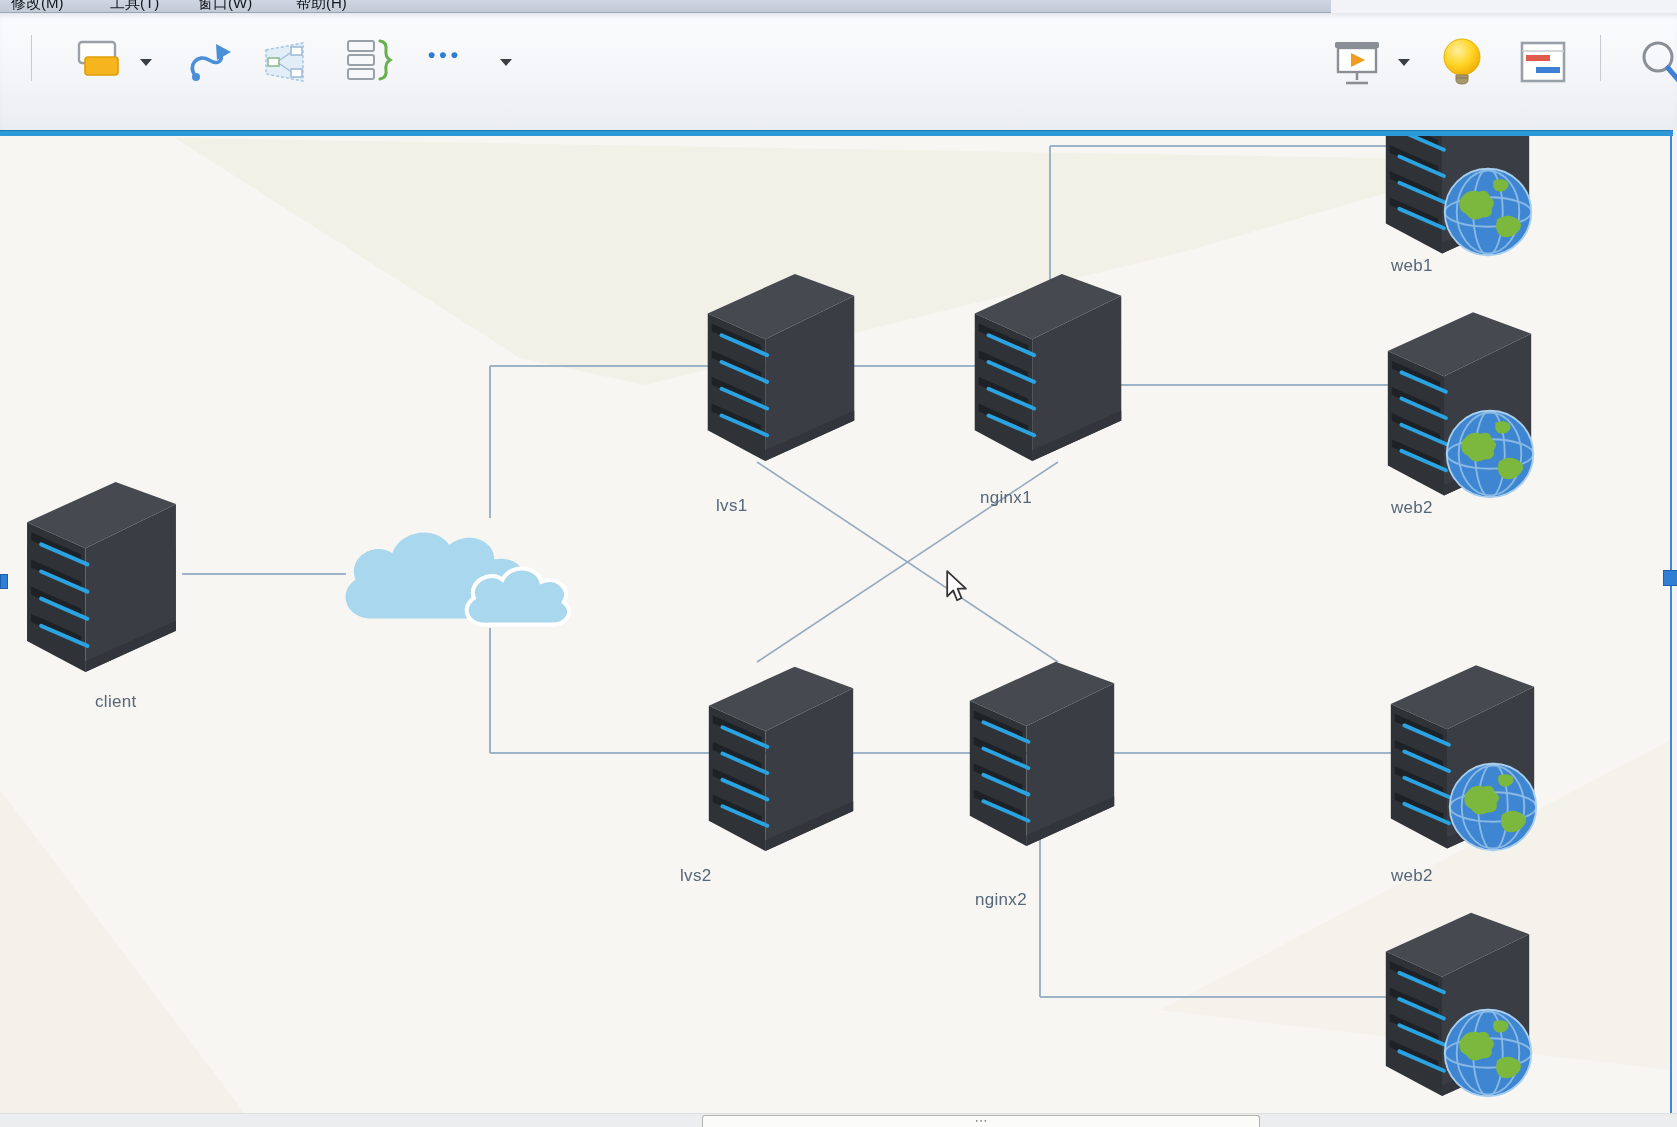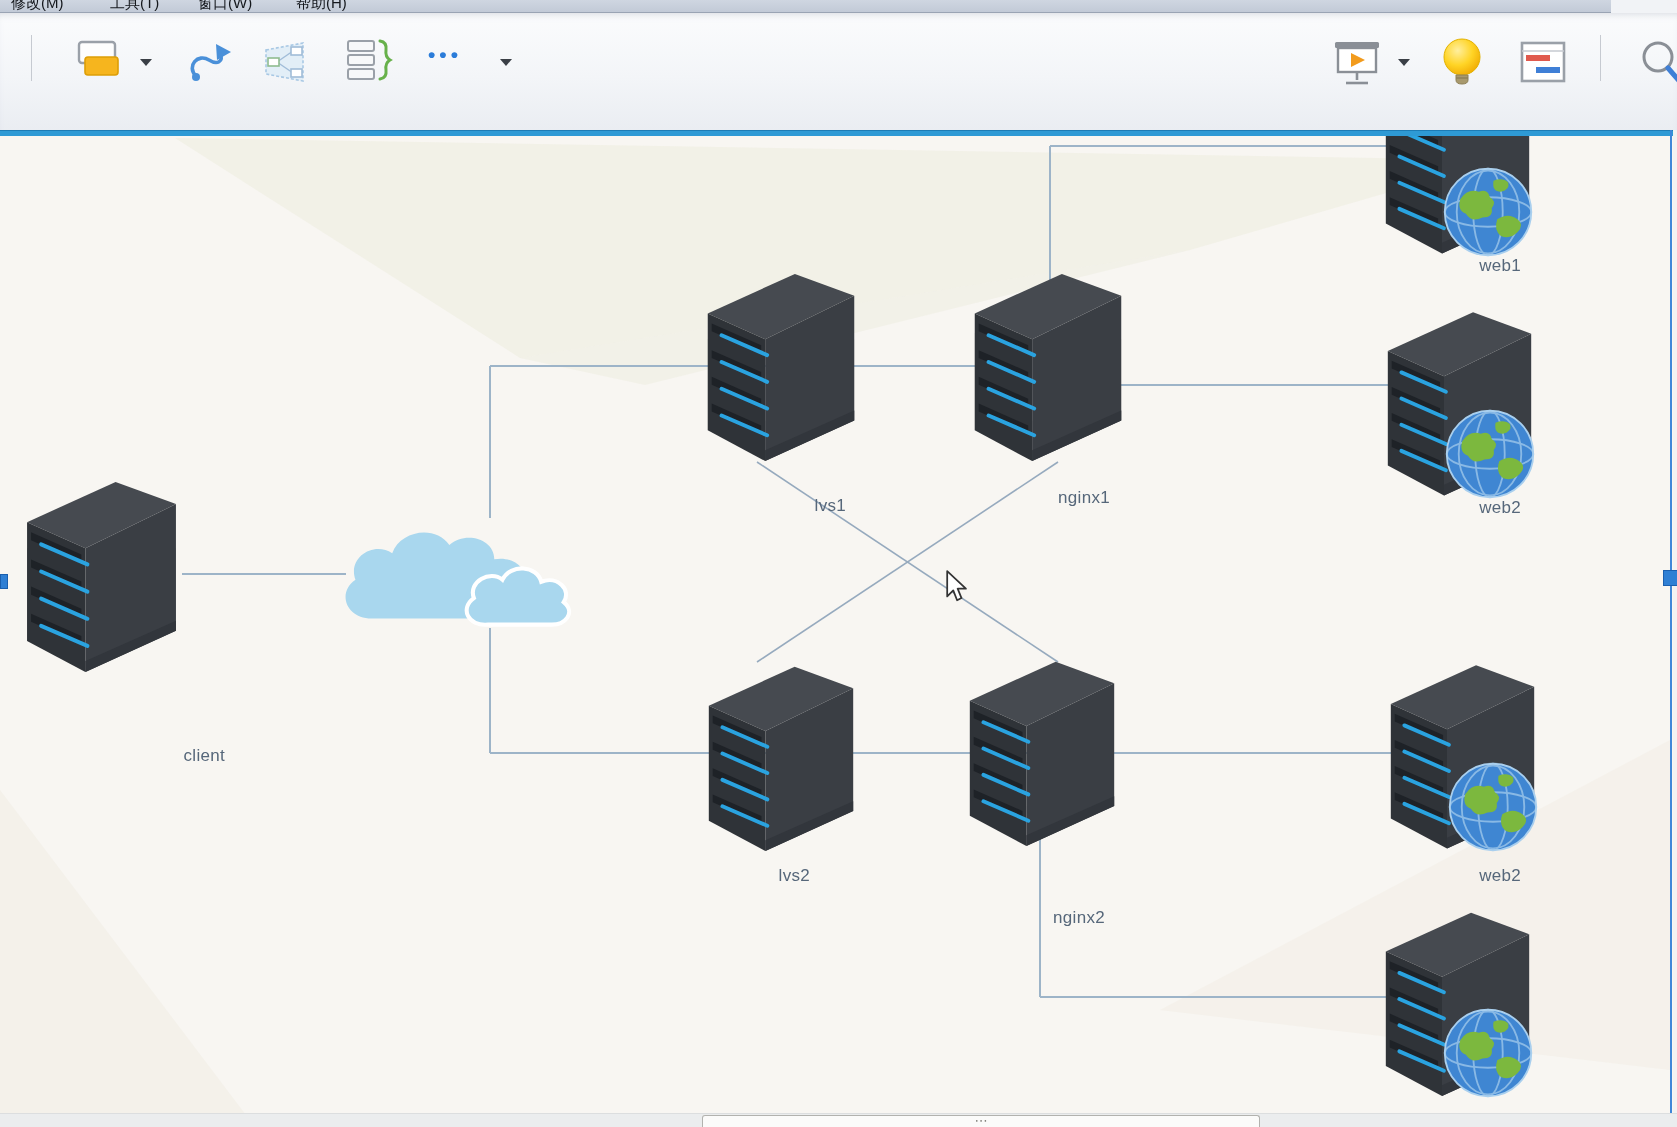--- a/index.html
+++ b/index.html
@@ -5,21 +5,21 @@
   html,body{margin:0;padding:0;}
   body{
     width:1677px;height:1127px;overflow:hidden;position:relative;
     font-family:"Liberation Sans","DejaVu Sans",sans-serif;
     background:#f1f3f6;
   }
   .abs{position:absolute;}
 
   
   .menubar{
-    left:0;top:0;width:1611px;height:12px;overflow:hidden;
+    left:0;top:0;width:1331px;height:12px;overflow:hidden;
     background:linear-gradient(180deg,#cfd6e1,#c2cad7);
     border-bottom:1px solid #9aa4b4;
   }
   .menubar .mi{
     position:absolute;top:-6px;font-size:15px;color:#15181d;white-space:nowrap;
   }
 
   
   .toolbar{
     left:0;top:13px;width:1677px;height:117px;
@@ -37,21 +37,21 @@
   .canvas{
     left:0;top:130px;width:1677px;height:997px;overflow:hidden;
     background:#f8f6f2;
   }
   .pageborder-top{left:0;top:0;width:1677px;height:5px;background:#2e9ad5;border-top:1px solid #1d7cb5;}
   .page-right-line{left:1670px;top:0;width:2px;height:997px;background:#3f87d8;}
   .page-right-strip{left:1673px;top:0;width:4px;height:997px;background:#f2f2f2;}
   .handle{background:#2f7fd4;border:1px solid #1b5fae;}
 
   .nodelabel{
-    width:130px;text-align:right;font-size:17px;color:#56677a;letter-spacing:.3px;
+    width:130px;text-align:left;font-size:17px;color:#56677a;letter-spacing:.3px;
   }
 
   
   .bottombar{left:0;top:983px;width:1677px;height:14px;background:#ebedee;border-top:1px solid #dcdedf;}
   .bottomhandle{
     left:702px;top:985px;width:556px;height:14px;background:#fbfbfa;
     border:1px solid #b2b2ae;border-bottom:none;border-radius:3px 3px 0 0;
     text-align:center;font-size:13px;color:#85857f;line-height:9px;
   }
 </style>
@@ -248,25 +248,25 @@
       <use href="#sym-globe"></use>
     </svg>
 
   <svg class="abs" style="left:1380px;top:769px" width="155" height="203" viewBox="0 0 160 205">
       <use href="#sym-server"></use>
     </svg>
   <svg class="abs" style="left:1442px;top:877px" width="92" height="92" viewBox="0 0 100 100">
       <use href="#sym-globe"></use>
     </svg>
 
-  <div class="abs nodelabel" style="left:95px;top:616px">client</div>
+  <div class="abs nodelabel" style="left:95px;top:562px">client</div>
   <div class="abs nodelabel" style="left:716px;top:366px">lvs1</div>
   <div class="abs nodelabel" style="left:980px;top:358px">nginx1</div>
   <div class="abs nodelabel" style="left:680px;top:736px">lvs2</div>
-  <div class="abs nodelabel" style="left:975px;top:778px">nginx2</div>
+  <div class="abs nodelabel" style="left:975px;top:760px">nginx2</div>
   <div class="abs nodelabel" style="left:1391px;top:126px">web1</div>
   <div class="abs nodelabel" style="left:1391px;top:368px">web2</div>
   <div class="abs nodelabel" style="left:1391px;top:736px">web2</div>
 
   <div class="abs pageborder-top"></div>
   <div class="abs page-right-strip"></div>
   <div class="abs page-right-line"></div>
   <div class="abs handle" style="left:0;top:444px;width:6px;height:13px"></div>
   <div class="abs handle" style="left:1663px;top:440px;width:13px;height:14px"></div>
 

